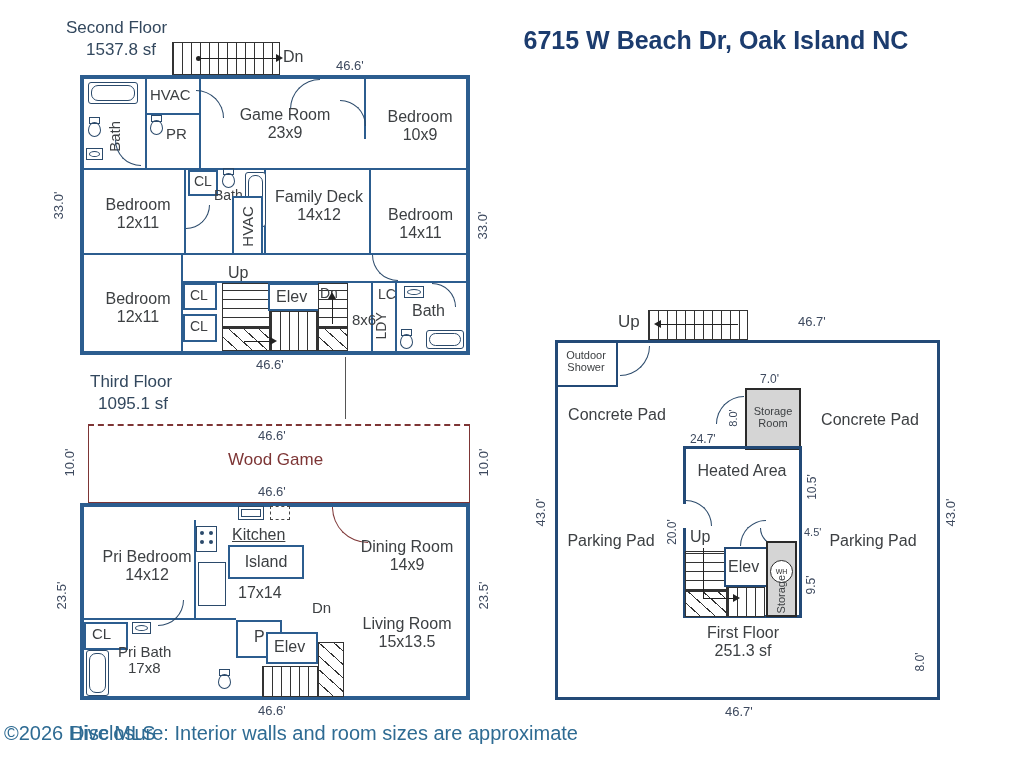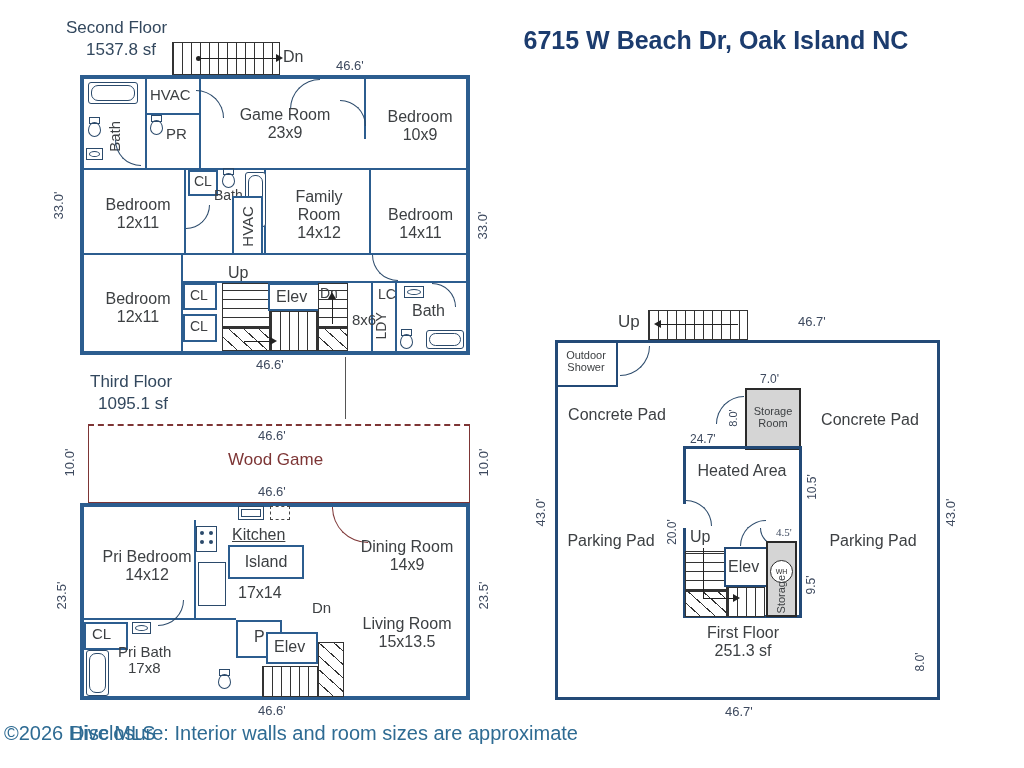--- a/index.html
+++ b/index.html
@@ -115,21 +115,21 @@
   </div>
   <div class="box" style="left:188px;top:170px;width:30px;height:26px;"></div>
   <div class="lbl f14" style="left:194px;top:174px;">CL</div>
   <div class="fix toilet" style="left:222px;top:173px;"></div>
   <div class="lbl f14" style="left:214px;top:188px;">Bath</div>
   <div class="fix tub" style="left:245px;top:172px;width:21px;height:55px;"></div>
   <div class="box" style="left:232px;top:196px;width:31px;height:59px;"></div>
   <div class="lbl rot f15" style="left:226px;top:218px;width:44px;">HVAC</div>
   <div class="arc br" style="left:186px;top:205px;width:24px;height:24px;"></div>
   <div class="lbl f16 wrap" style="left:274px;top:188px;width:90px;">
-    <span style="display:block">Family Room</span>
+    <span style="display:block">Family Deck</span>
     <span style="display:block">14x12</span>
   </div>
   <div class="lbl f16" style="left:378px;top:206px;width:85px;">
     <span style="display:block">Bedroom</span>
     <span style="display:block">14x11</span>
   </div>
   <div class="arc bl" style="left:372px;top:255px;width:26px;height:26px;"></div>
 
   <div class="lbl f16" style="left:92px;top:290px;width:92px;">
     <span style="display:block">Bedroom</span>
@@ -261,21 +261,21 @@
   <div class="lbl f16" style="left:690px;top:528px;">Up</div>
   <div class="stairs-h" style="left:685px;top:551px;width:42px;height:40px;"></div>
   <div class="winder" style="left:685px;top:591px;width:42px;height:26px;"></div>
   <div class="stairs-v" style="left:727px;top:587px;width:38px;height:30px;"></div>
   <div class="vline" style="left:703px;top:548px;height:50px;"></div>
   <div class="hline" style="left:703px;top:598px;width:32px;"></div>
   <div class="ah-r" style="left:733px;top:594px;"></div>
   <div class="a" style="left:724px;top:547px;width:44px;height:40px;border:2px solid var(--navy);background:#fff;"></div>
   <div class="lbl f16" style="left:728px;top:558px;">Elev</div>
   <div class="arc tl" style="left:740px;top:520px;width:26px;height:26px;"></div>
-  <div class="dim f11" style="left:776px;top:526px;font-family:Liberation Serif, serif;">4.5'</div>
+  <div class="dim f11" style="left:804px;top:526px;">4.5'</div>
   <div class="arc bl" style="left:760px;top:528px;width:18px;height:18px;"></div>
   <div class="graybox" style="left:766px;top:541px;width:31px;height:76px;"></div>
   <div class="whc" style="left:770px;top:560px;width:21px;height:21px;">WH</div>
   <div class="lbl rot f11" style="left:760px;top:588px;width:42px;">Storage</div>
   <div class="dim rot f12" style="left:794px;top:578px;width:34px;">9.5'</div>
 
   <div class="lbl f16" style="left:698px;top:624px;width:90px;">
     <span style="display:block">First Floor</span>
     <span style="display:block">251.3 sf</span>
   </div>

